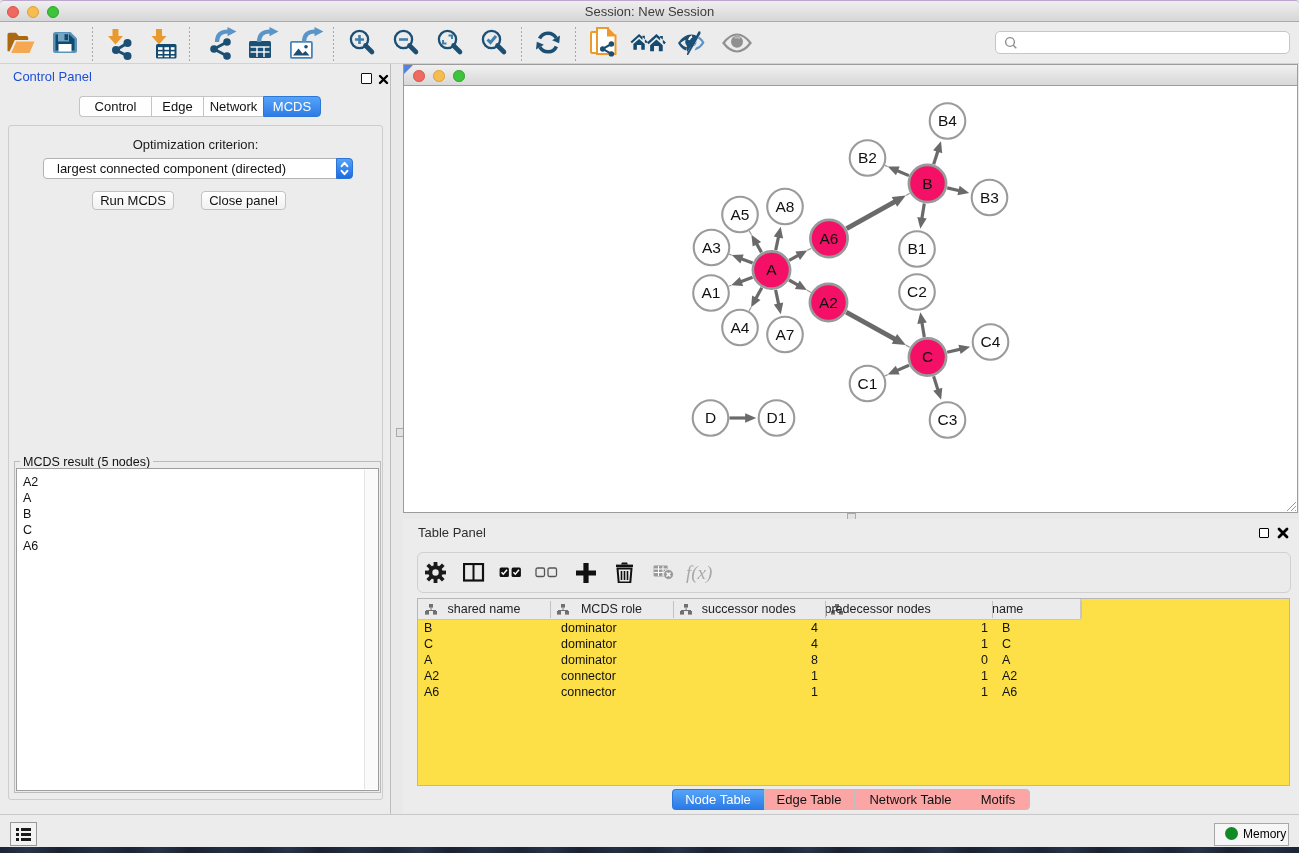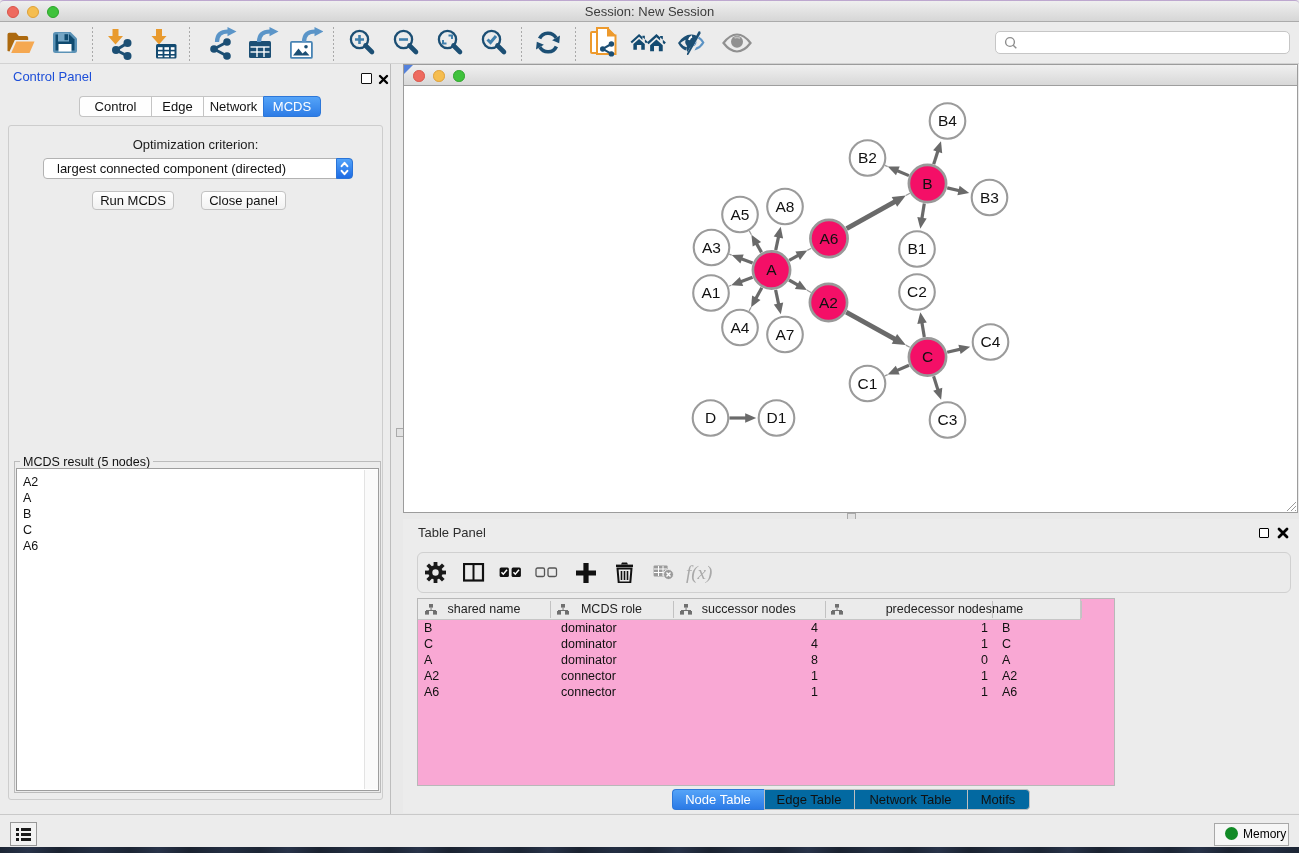--- a/index.html
+++ b/index.html
@@ -28,26 +28,26 @@
 .fieldset{left:14px;top:461px;width:367px;height:332px;border:1px solid #bbb}
 .legend{left:20px;top:455px;background:#ececec;padding:0 3px;font-size:12.5px;color:#111}
 .mcdslist{left:16px;top:468px;width:363px;height:323px;background:#fff;border:1px solid #9d9d9d;font-size:12.5px;line-height:16px;padding:5px 0 0 6px;color:#111}
 .sbtrack{left:364px;top:470px;width:14px;height:319px;background:#fafafa;border-left:1px solid #e3e3e3}
 .netwin{left:403px;top:64px;width:895px;height:449px;border:1px solid #9c9c9c;background:#fff}
 .nethead{left:0;top:0;width:100%;height:21px;background:linear-gradient(#f0f0f0,#d8d8d8);border-bottom:1px solid #9e9e9e;border-radius:3px 3px 0 0}
 .ntl{width:11.5px;height:11.5px;border-radius:50%;top:5px}
 .tpanel{left:403px;top:519px;width:896px;height:294px;background:#ececec}
 .tptitle{left:15px;top:6px;font-size:13px;color:#2e2e2e}
 .tptools{left:14px;top:33px;width:874px;height:41px;background:#ebebeb;border:1px solid #d0d0d0;border-radius:6px}
-.ttable{left:14px;top:79px;width:698px;height:188px;background:#f9a8d4;border:1px solid #b8b8b8}
+.ttable{left:14px;top:79px;width:873px;height:188px;background:#fde047;border:1px solid #b8b8b8}
 .thead{left:0;top:0;width:663px;height:21px;background:#ebebeb;border-bottom:1px solid #c6c6c6;border-right:1px solid #c6c6c6;font-size:12.5px;color:#222}
 .thsep{top:2px;width:1px;height:17px;background:#c2c2c2}
 .trow{font-size:12.5px;color:#111;height:16px;line-height:16px}
 .btabs{left:268.5px;top:270px;height:21px;display:flex;font-size:13px}
-.btab{background:#0369a1;border:1px solid #bfbfbf;border-right:none;text-align:center;line-height:19px;color:#111}
+.btab{background:#fca5a5;border:1px solid #bfbfbf;border-right:none;text-align:center;line-height:19px;color:#111}
 .btab.sel{background:linear-gradient(#55a4f8,#2b7ae6);color:#fff;border-color:#2d77d8;border-radius:4px 0 0 4px}
 .btab.last{border-right:1px solid #bfbfbf;border-radius:0 4px 4px 0}
 .statusbar{left:0;top:814px;width:1299px;height:47px;background:#ececec;border-top:1px solid #c9c9c9}
 .deskstrip{left:0;top:847px;width:1299px;height:6px;background:repeating-linear-gradient(90deg,#1c2534 0,#283349 28px,#1a2230 60px,#232e42 95px,#1c2534 130px)}
 .membtn{left:1214px;top:8px;width:75px;height:23px;background:#f6f6f6;border:1px solid #a8a8a8;font-size:12px;line-height:21px}
 .listbtn{left:10px;top:7px;width:27px;height:24px;background:#f2f2f2;border:1px solid #989898}
 </style></head>
 <body>
 
 <div class="abs titlebar"></div>
@@ -424,21 +424,21 @@
       </svg>
 <div class="abs" style="left:255px;top:3px;width:151.5px;text-align:center;font-size:12.5px;color:#222">successor nodes</div>
 <svg class="abs" style="left:413px;top:5px" width="12" height="11" viewBox="0 0 12 11">
         <g fill="#707070">
           <rect x="4" y="0" width="4" height="3.6"></rect>
           <rect x="0" y="7" width="4" height="3.6"></rect>
           <rect x="8" y="7" width="4" height="3.6"></rect>
           <path d="M5.6 3.6 h0.9 V6 H11 v1.5 h-0.9 V7 H2 v0.5 H1 V6 h4.6 Z"></path>
         </g>
       </svg>
-<div class="abs" style="left:406.5px;top:3px;width:167.5px;text-align:right;font-size:12.5px;color:#222">predecessor nodes</div>
+<div class="abs" style="left:406.5px;top:3px;width:167.5px;text-align:left;font-size:12.5px;color:#222">predecessor nodes</div>
 <div class="abs" style="left:574px;top:3px;width:73px;text-align:left;font-size:12.5px;color:#222">name</div>
 <div class="abs thsep" style="left:132px"></div>
 <div class="abs thsep" style="left:255px"></div>
 <div class="abs thsep" style="left:406.5px"></div>
 <div class="abs thsep" style="left:574px"></div>
 <div class="abs thsep" style="left:663px"></div>
 <div class="abs trow" style="left:6px;top:21px;width:120px">B</div>
 <div class="abs trow" style="left:143px;top:21px;width:110px">dominator</div>
 <div class="abs trow" style="left:255px;top:21px;width:145px;text-align:right">4</div>
 <div class="abs trow" style="left:406px;top:21px;width:164px;text-align:right">1</div>

